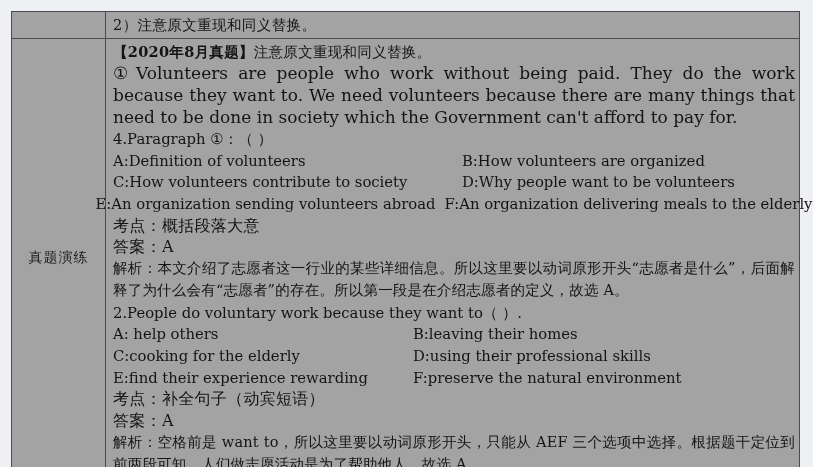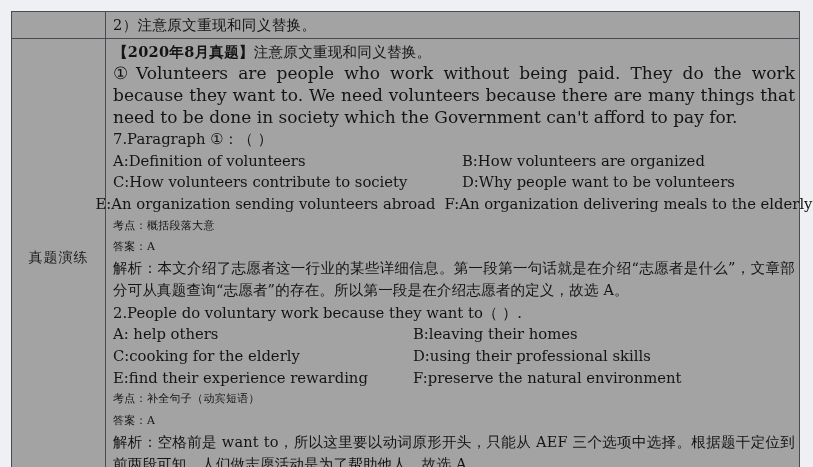--- a/index.html
+++ b/index.html
@@ -105,21 +105,21 @@
   .opt-row.narrow .col-left {
     width: 300px;
     flex: 0 0 300px;
   }
   .opt-row .col-right {
     flex: 1 1 auto;
   }
   .cn-line {
     margin: 0;
     padding-left: 2px;
-    font-size: 11px;
+    font-size: 16px;
     line-height: 21.8px;
     letter-spacing: 0.3px;
   }
   .cn-para {
     margin: 0;
     padding-left: 2px;
     font-size: 14.5px;
     line-height: 21.8px;
     letter-spacing: 0.2px;
     text-align: justify;
@@ -142,38 +142,38 @@
 
       <tr>
         <td class="label-cell">真题演练</td>
         <td class="content-cell">
           <div class="body-block">
 
             <p class="hdr-line"><span class="hdr-bold">【2020年8月真题】</span><span>注意原文重现和同义替换。</span></p>
 
             <p class="para-en"><span class="lead">①</span><span>Volunteers are people who work without being paid. They do the work because they want to. We need volunteers because there are many things that need to be done in society which the Government can't afford to pay for.</span></p>
 
-            <p class="q-line">7.Paragraph ①：（ ）</p>
+            <p class="q-line">4.Paragraph ①：（ ）</p>
 
             <div class="opt-row">
               <span class="col-left">A:Definition of volunteers</span>
               <span class="col-right">B:How volunteers are organized</span>
             </div>
             <div class="opt-row">
               <span class="col-left">C:How volunteers contribute to society</span>
               <span class="col-right">D:Why people want to be volunteers</span>
             </div>
             <div class="opt-row">
               <span class="col-left">E:An organization sending volunteers abroad</span>
               <span class="col-right">F:An organization delivering meals to the elderly</span>
             </div>
 
             <p class="cn-line">考点：概括段落大意</p>
             <p class="cn-line">答案：A</p>
-            <p class="cn-para">解析：本文介绍了志愿者这一行业的某些详细信息。第一段第一句话就是在介绍“志愿者是什么”，文章部分可从真题查询“志愿者”的存在。所以第一段是在介绍志愿者的定义，故选 A。</p>
+            <p class="cn-para">解析：本文介绍了志愿者这一行业的某些详细信息。所以这里要以动词原形开头“志愿者是什么”，后面解释了为什么会有“志愿者”的存在。所以第一段是在介绍志愿者的定义，故选 A。</p>
 
             <p class="q-line">2.People do voluntary work because they want to（ ）.</p>
 
             <div class="opt-row narrow">
               <span class="col-left">A: help others</span>
               <span class="col-right">B:leaving their homes</span>
             </div>
             <div class="opt-row narrow">
               <span class="col-left">C:cooking for the elderly</span>
               <span class="col-right">D:using their professional skills</span>

